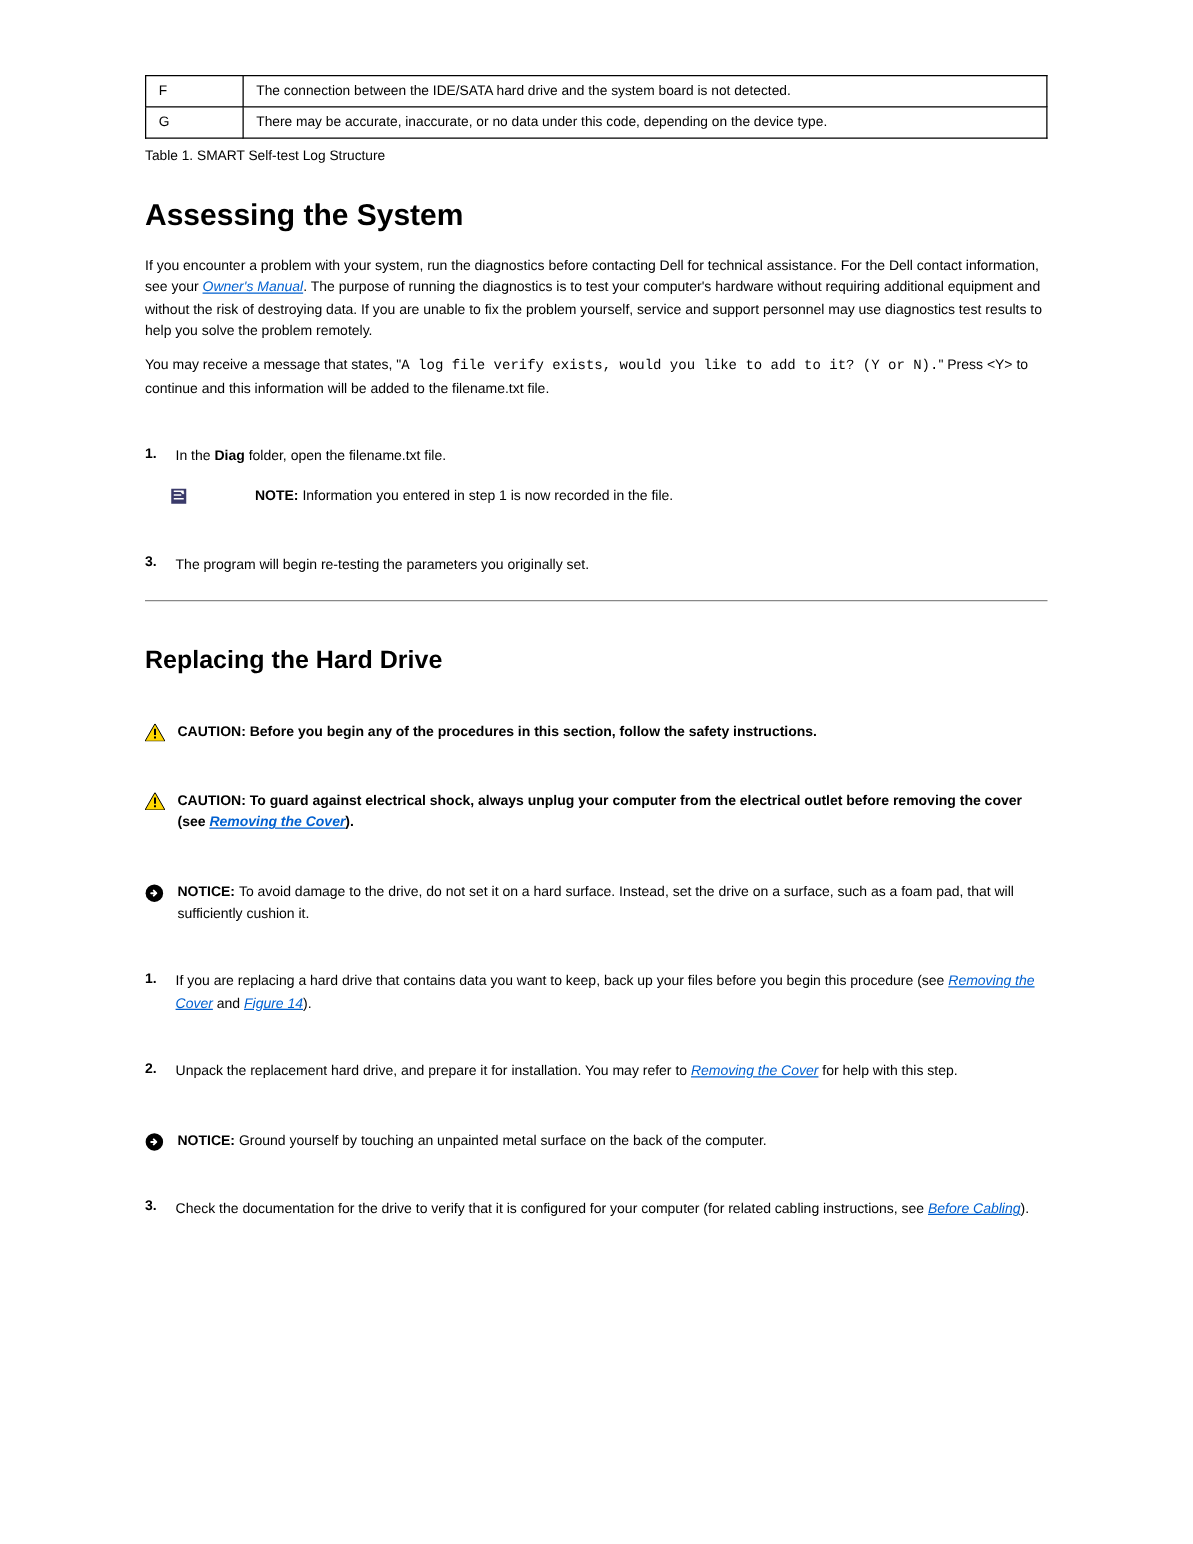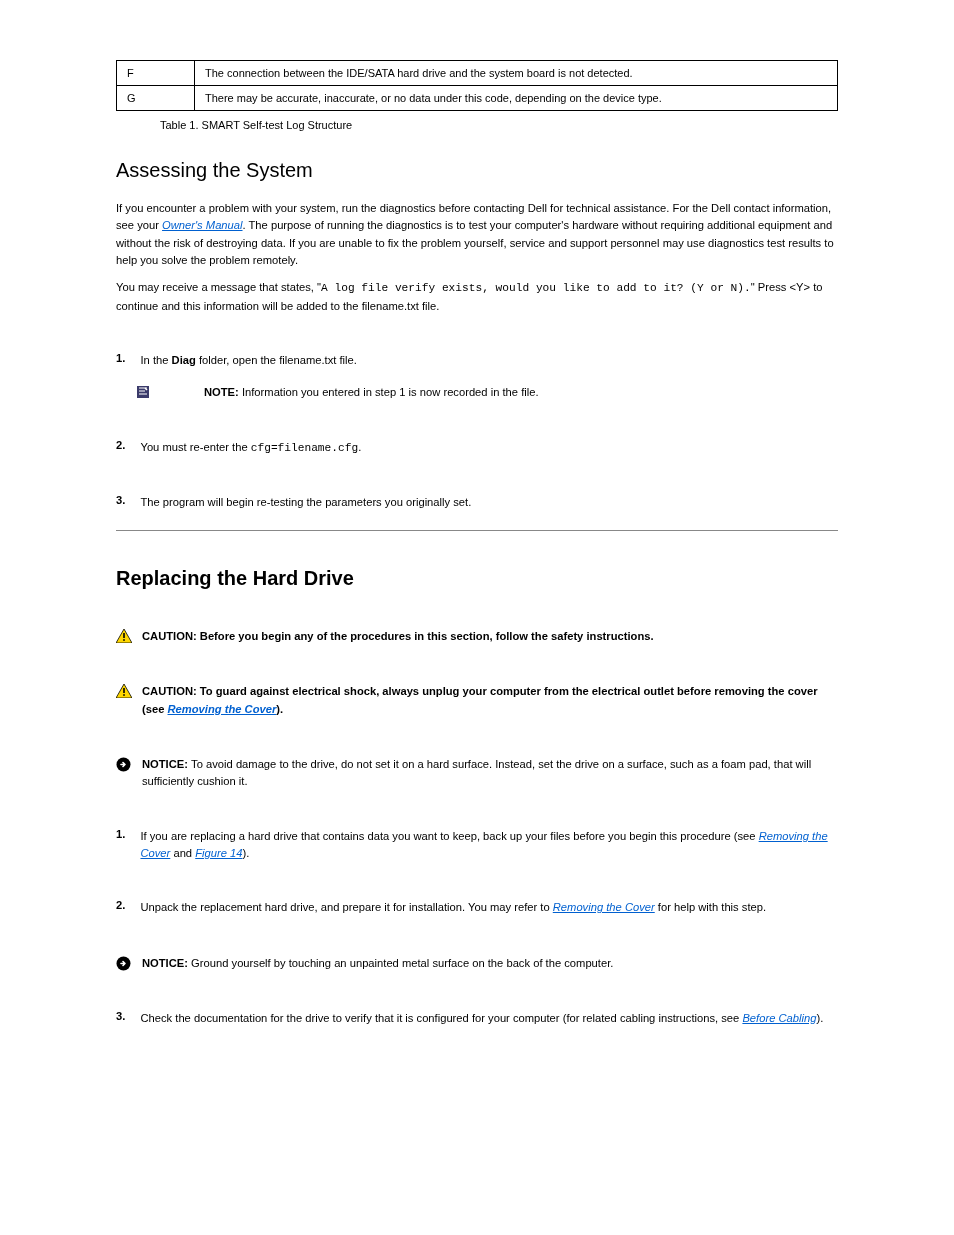--- a/index.html
+++ b/index.html
@@ -1,22 +1,22 @@
 <!DOCTYPE html>
 <html><head>
 <meta charset="utf-8">
 <style>
   * { box-sizing: border-box; margin: 0; padding: 0; }
   html, body { width: 954px; background: #fff; font-family: Arial, Helvetica, sans-serif; color: #000; }
   .page { padding: 60px 116px 60px 116px; }
   table.codes { width: 100%; border-collapse: collapse; margin-bottom: 8px; }
   table.codes td { border: 1px solid #000; padding: 6px 10px; font-size: 11px; vertical-align: top; }
   table.codes td.left { width: 78px; }
-  .caption { font-size: 11px; margin-bottom: 28px; margin-left: 44px; }
-  h2.assess { font-size: 20px; font-weight: normal; margin-bottom: 18px; }
+  .caption { font-size: 11px; margin-bottom: 28px; }
+  h2.assess { font-size: 24px; font-weight: bold; margin-bottom: 18px; }
   p.body { font-size: 11.2px; line-height: 1.55; margin-bottom: 10px; }
   a.link { color: #0060d0; text-decoration: underline; font-style: italic; }
   .step-block { margin-bottom: 14px; margin-top: 37px; }
   .step-num { display: inline-block; width: 20px; font-size: 11.2px; font-weight: bold; vertical-align: top; }
   .step-body { display: inline-block; width: 694px; font-size: 11.2px; line-height: 1.55; vertical-align: top; }
   .note-row { display: flex; align-items: flex-start; margin: 8px 0 14px 0; gap: 48px; }
   .note-icon { width: 20px; flex-shrink: 0; display: flex; justify-content: flex-start; align-items: flex-start; padding-top: 1px; }
   .note-text { font-size: 11.2px; line-height: 1.55; }
   .note-label { font-weight: bold; }
   .hr { border: none; border-top: 1px solid #888; margin: 18px 0 36px 0; }
@@ -71,26 +71,20 @@
         <rect x="1" y="1" width="12" height="12" fill="#3a3a6a"></rect>
         <path d="M3 3 L11 3 M3 6 L9 6 M3 9 L11 9" stroke="#fff" stroke-width="1.2"></path>
         <path d="M9 3 L11 5" stroke="#fff" stroke-width="1.5"></path>
       </svg>
     </span>
     <span class="note-text">
       <span class="note-label">NOTE: </span><span>Information you entered in step 1 is now recorded in the file.</span>
     </span>
   </div>
 
-  <div class="step-block">
-    <span class="step-num">2.</span>
-    <span class="step-body">
-      <span>You must re-enter the </span><span class="mono">cfg=filename.cfg</span><span>.</span>
-    </span>
-  </div>
 
   <div class="step-block">
     <span class="step-num">3.</span>
     <span class="step-body">The program will begin re-testing the parameters you originally set.</span>
   </div>
 
   <hr class="hr">
 
   <h2 class="repl">Replacing the Hard Drive</h2>
 

